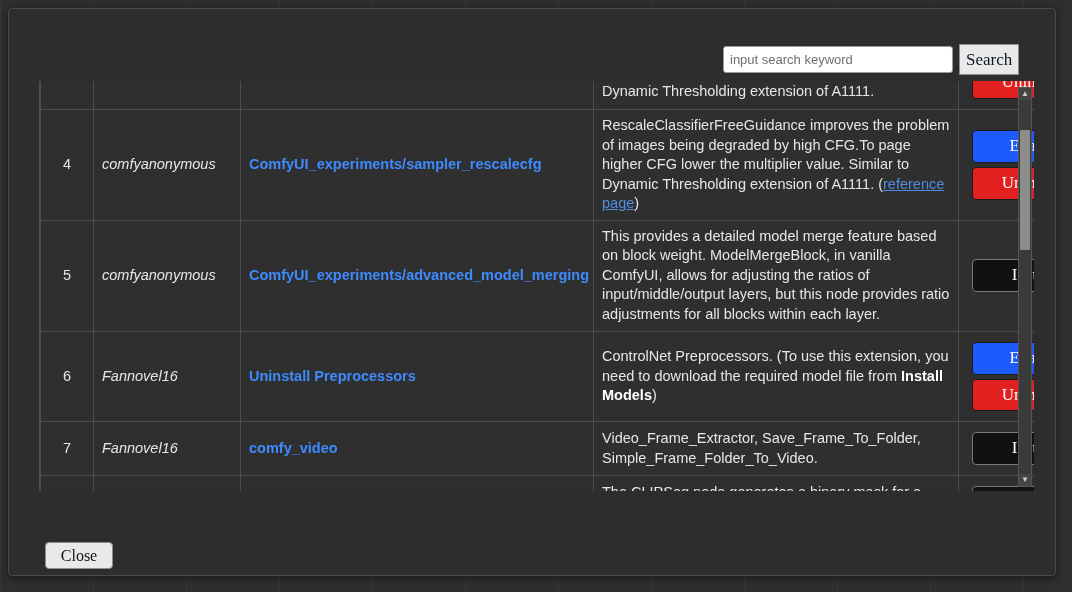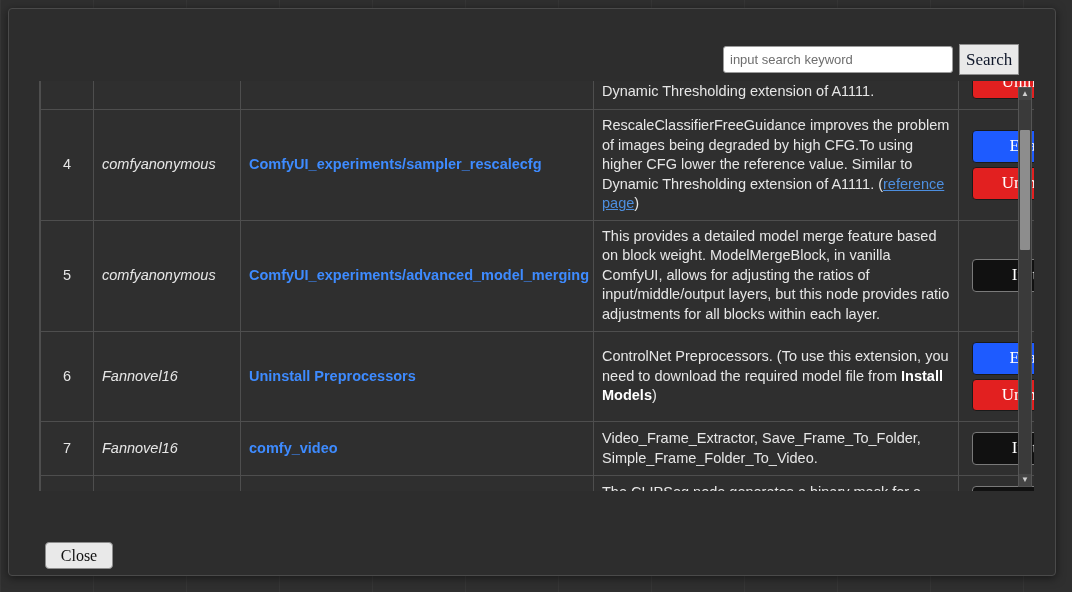--- a/index.html
+++ b/index.html
@@ -216,21 +216,21 @@
             <td class="c-desc top-partial">higher CFG lower the multiplier value. Similar to Dynamic Thresholding extension of A1111.</td>
             <td class="c-actions">
               <div class="btn btn-uninstall">Uninstall</div>
             </td>
           </tr>
 
           <tr>
             <td class="c-id">4</td>
             <td class="c-author">comfyanonymous</td>
             <td class="c-title"><a>ComfyUI_experiments/sampler_rescalecfg</a></td>
-            <td class="c-desc"><span>RescaleClassifierFreeGuidance improves the problem of images being degraded by high CFG.To using higher CFG lower the reference value. Similar to Dynamic Thresholding extension of A1111. (</span><a>reference page</a><span>)</span></td>
+            <td class="c-desc"><span>RescaleClassifierFreeGuidance improves the problem of images being degraded by high CFG.To page higher CFG lower the multiplier value. Similar to Dynamic Thresholding extension of A1111. (</span><a>reference page</a><span>)</span></td>
             <td class="c-actions">
               <div class="btn btn-enable">Enable</div>
               <div class="btn btn-uninstall">Uninstall</div>
             </td>
           </tr>
 
           <tr>
             <td class="c-id">5</td>
             <td class="c-author">comfyanonymous</td>
             <td class="c-title"><a>ComfyUI_experiments/advanced_model_merging</a></td>

